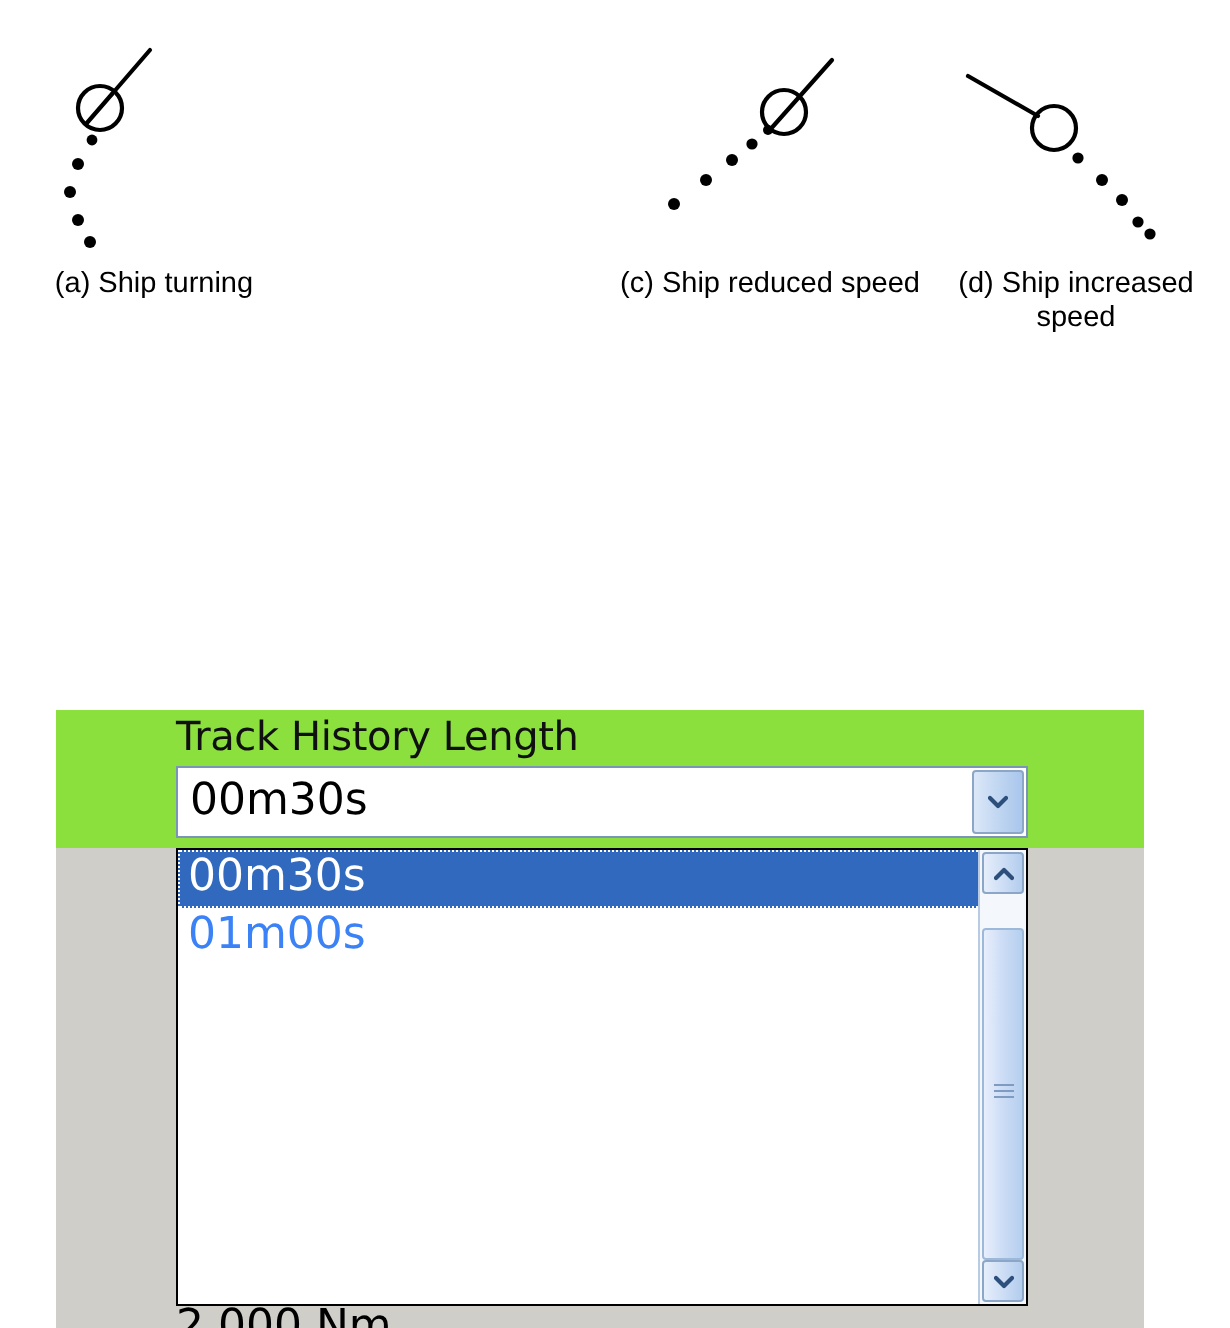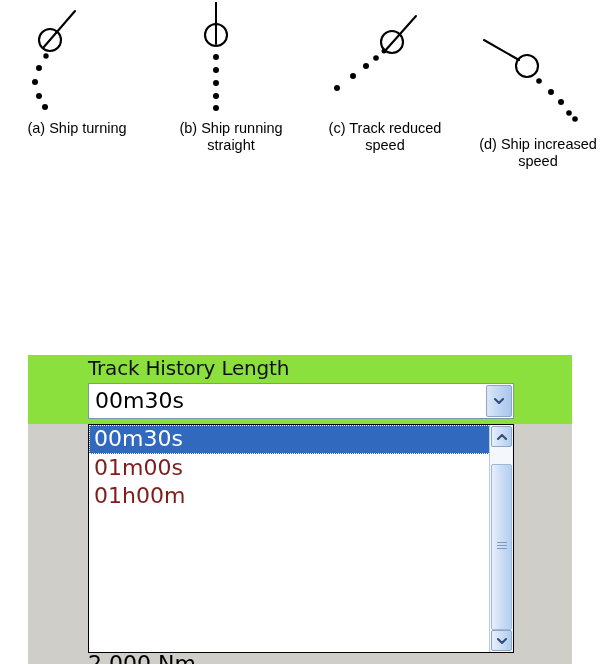--- a/index.html
+++ b/index.html
@@ -12,21 +12,21 @@
     height: 664px;
     position: relative;
     overflow: hidden;
     font-family: "Liberation Sans", sans-serif;
     -webkit-font-smoothing: none;
   }
 
   
   #figure {
     position: absolute;
-    left: 0; top: 2px;
+    left: 0; top: 16px;
     width: 615px;
     height: 170px;
   }
   .panel {
     position: absolute;
     top: 0;
     width: 154px;
     height: 170px;
   }
   .panel-svg {
@@ -43,21 +43,21 @@
     width: 154px;
     text-align: center;
     font-family: "Liberation Sans", sans-serif;
     font-size: 14.5px;
     line-height: 17px;
     color: #000000;
   }
   #panel-a { left: 0px; }
   #panel-b { left: 154px; }
   #panel-c { left: 308px; }
-  #panel-d { left: 461px; margin-top: 16px; }
+  #panel-d { left: 461px; }
 
   
   #widget {
     position: absolute;
     left: 28px;
     top: 355px;
     width: 544px;
     height: 309px;
   }
   #green-header {
@@ -141,21 +141,21 @@
     box-sizing: border-box;
     overflow: hidden;
   }
   .opt {
     position: relative;
     height: 28.6px;
     line-height: 28.6px;
     padding-left: 5px;
     font-family: "DejaVu Sans", sans-serif;
     font-size: 22px;
-    color: #7f1d1d;
+    color: #3b82f6;
     white-space: nowrap;
     box-sizing: border-box;
   }
   .opt.selected {
     background: #3169bf;
     color: #ffffff;
     outline: 1px dotted #ffffff;
     outline-offset: -1px;
   }
 
@@ -234,44 +234,32 @@
       <circle cx="50" cy="38" r="11" fill="#fff" fill-opacity="0" stroke="#000" stroke-width="2.1"></circle>
       <circle cx="46" cy="54" r="2.7" fill="#000"></circle>
       <circle cx="39" cy="66" r="3.0" fill="#000"></circle>
       <circle cx="35" cy="80" r="3.0" fill="#000"></circle>
       <circle cx="39" cy="94" r="3.0" fill="#000"></circle>
       <circle cx="45" cy="105" r="3.0" fill="#000"></circle>
     </svg>
     <div class="caption">(a) Ship turning</div>
   </div>
 
-  <div class="panel" id="panel-b">
-    <svg class="panel-svg" viewBox="0 0 154 118">
-      <line x1="62" y1="42" x2="62" y2="-8" stroke="#000" stroke-width="2.0" stroke-linecap="round"></line>
-      <circle cx="62" cy="33" r="11" fill="#fff" fill-opacity="0" stroke="#000" stroke-width="2.1"></circle>
-      <circle cx="62" cy="55" r="3.0" fill="#000"></circle>
-      <circle cx="62" cy="68" r="3.0" fill="#000"></circle>
-      <circle cx="62" cy="81" r="3.0" fill="#000"></circle>
-      <circle cx="62" cy="94" r="3.0" fill="#000"></circle>
-      <circle cx="62" cy="106" r="3.0" fill="#000"></circle>
-    </svg>
-    <div class="caption">(b) Ship running straight</div>
-  </div>
 
   <div class="panel" id="panel-c">
     <svg class="panel-svg" viewBox="0 0 154 118">
       <line x1="76" y1="50" x2="108" y2="14" stroke="#000" stroke-width="2.1" stroke-linecap="round"></line>
       <circle cx="84" cy="40" r="11" fill="#fff" fill-opacity="0" stroke="#000" stroke-width="2.1"></circle>
       <circle cx="76" cy="49" r="2.5" fill="#000"></circle>
       <circle cx="68" cy="56" r="2.8" fill="#000"></circle>
       <circle cx="58" cy="64" r="3.0" fill="#000"></circle>
       <circle cx="45" cy="74" r="3.0" fill="#000"></circle>
       <circle cx="29" cy="86" r="3.0" fill="#000"></circle>
     </svg>
-    <div class="caption">(c) Track reduced speed</div>
+    <div class="caption">(c) Ship reduced speed</div>
   </div>
 
   <div class="panel" id="panel-d">
     <svg class="panel-svg" viewBox="0 0 154 118">
       <line x1="58" y1="42" x2="23" y2="22" stroke="#000" stroke-width="2.1" stroke-linecap="round"></line>
       <circle cx="66" cy="48" r="11" fill="#fff" fill-opacity="0" stroke="#000" stroke-width="2.1"></circle>
       <circle cx="78" cy="63" r="2.8" fill="#000"></circle>
       <circle cx="90" cy="74" r="3.0" fill="#000"></circle>
       <circle cx="100" cy="84" r="3.0" fill="#000"></circle>
       <circle cx="108" cy="95" r="2.8" fill="#000"></circle>
@@ -299,21 +287,20 @@
             <path d="M1 3 L5 7 L9 3" fill="none" stroke="#2d4f7c" stroke-width="2.1" stroke-linecap="round" stroke-linejoin="round"></path>
           </svg>
       </span>
     </div>
   </div>
 
   <div id="dropdown">
 
     <div class="opt selected">00m30s</div>
     <div class="opt">01m00s</div>
-    <div class="opt">01h00m</div>
 
     <div id="dd-scrollbar">
       <div class="sb-btn" id="sb-up">
         <span class="chev">
           <svg viewBox="0 0 10 10" width="10" height="10">
               <path d="M1 7 L5 3 L9 7" fill="none" stroke="#2d4f7c" stroke-width="2.1" stroke-linecap="round" stroke-linejoin="round"></path>
             </svg>
         </span>
       </div>
       <div id="sb-thumb">

